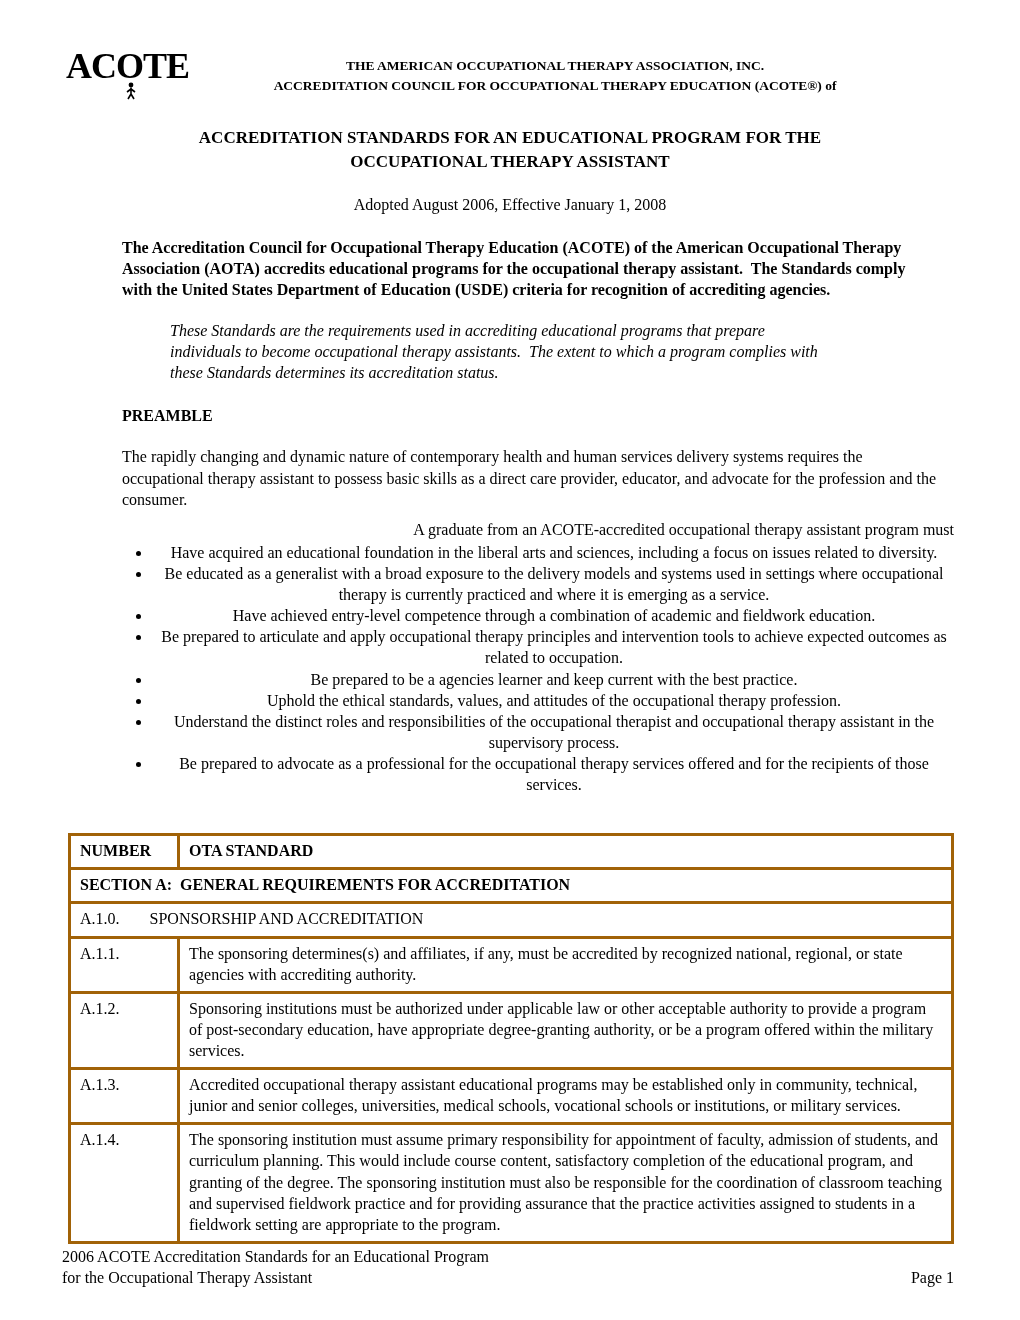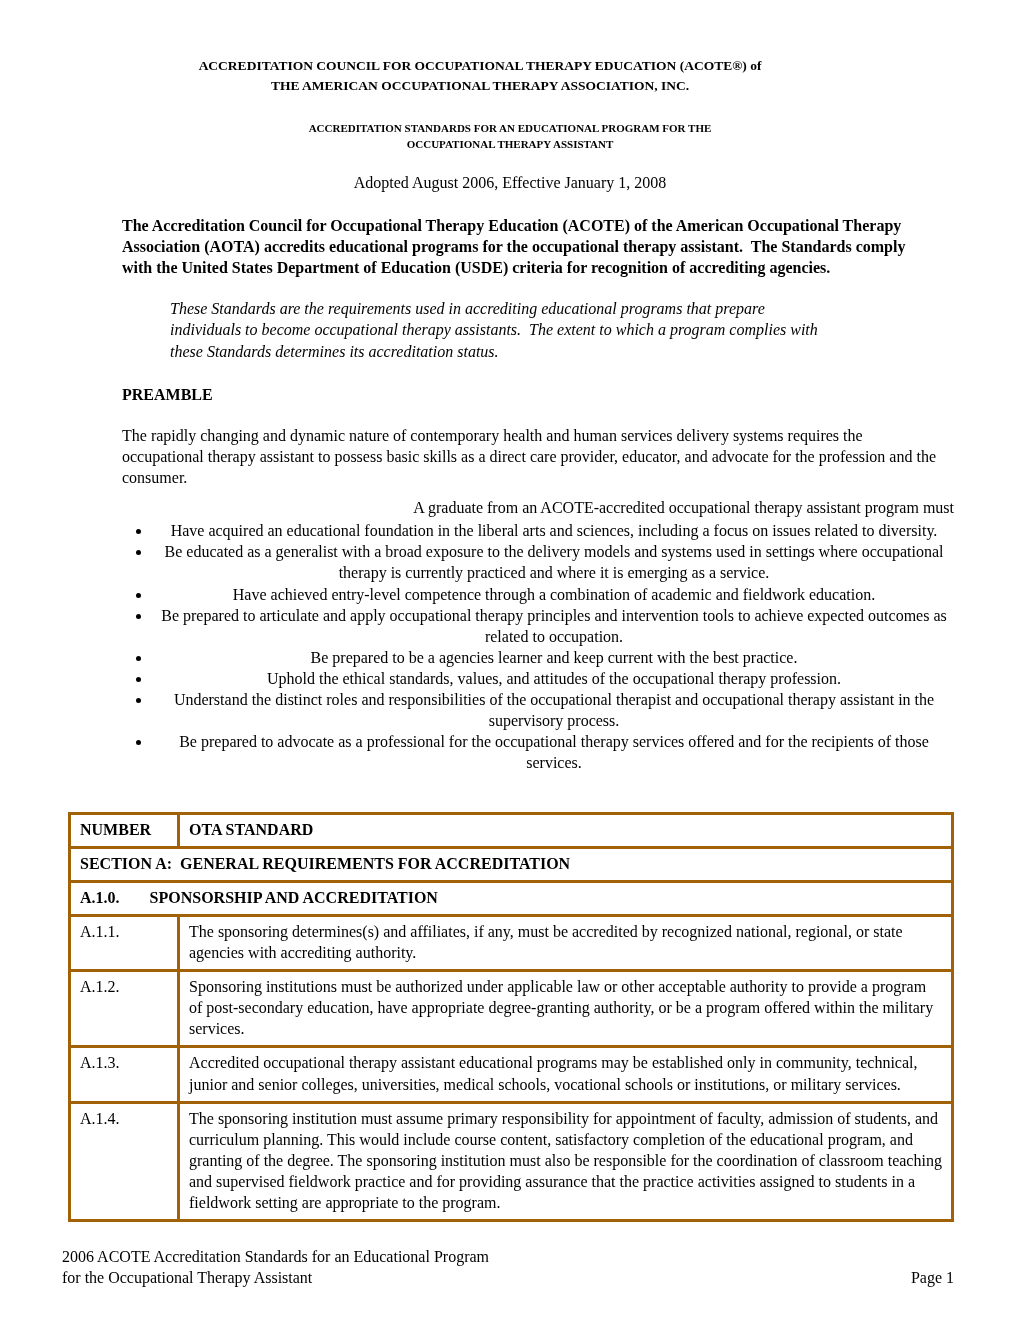--- a/index.html
+++ b/index.html
@@ -33,21 +33,21 @@
     font-weight:bold;
     font-size:13.5px;
     line-height:1.45;
     padding-top:8px;
     padding-right:60px;
   }
   
   .doc-title {
     text-align:center;
     font-weight:bold;
-    font-size:11px;
+    font-size:17px;
     line-height:1.4;
     margin:26px 0 0 0;
   }
   .adopted-line { text-align:center; margin-top:20px; }
   
   .indent-1 { margin-left:56px; }
   .intro-bold {
     font-weight:bold;
     margin-top:22px;
     margin-right:28px;
@@ -74,41 +74,48 @@
   }
   table.std-table td {
     border:3px solid #a16207;
     padding:4px 9px 6px 9px;
     vertical-align:top;
     white-space:pre-wrap;
   }
   td.num-col { width:88px; }
   tr.hdr-row td { font-weight:bold; }
   tr.section-row td { font-weight:bold; }
-  tr.subsection-row td { font-weight:bold; }
+  tr.subsection-row td { font-weight:normal; }
   .subsec-num { display:inline-block; margin-right:30px; }
   
   .doc-footer {
     position:absolute;
     left:62px; right:66px; bottom:32px;
     display:flex;
     justify-content:space-between;
     align-items:flex-end;
   }
   .footer-left div { line-height:1.32; }
 </style>
 </head>
 <body>
 
 <div class="page">
 
   <div class="doc-header">
+    <div class="logo-block">
+      <div class="logo-text">ACOTE</div>
+      <svg class="logo-figure" width="14" height="18" viewBox="0 0 14 18">
+        <circle cx="7" cy="3" r="2.4" fill="#000"></circle>
+        <path d="M7 5.5 L7 12 M7 7 L3 10 M7 7 L11 10 M7 12 L4 17 M7 12 L10 17" stroke="#000" stroke-width="1.6" fill="none"></path>
+      </svg>
+    </div>
     <div class="org-block">
+      <div>THE AMERICAN OCCUPATIONAL THERAPY ASSOCIATION, INC.</div>
       <div>ACCREDITATION COUNCIL FOR OCCUPATIONAL THERAPY EDUCATION (ACOTE®) of</div>
-      <div>THE AMERICAN OCCUPATIONAL THERAPY ASSOCIATION, INC.</div>
     </div>
   </div>
 
   <div class="doc-title">
     <div>ACCREDITATION STANDARDS FOR AN EDUCATIONAL PROGRAM FOR THE</div>
     <div>OCCUPATIONAL THERAPY ASSISTANT</div>
   </div>
 
   <div class="adopted-line">Adopted August 2006, Effective January 1, 2008</div>
 

